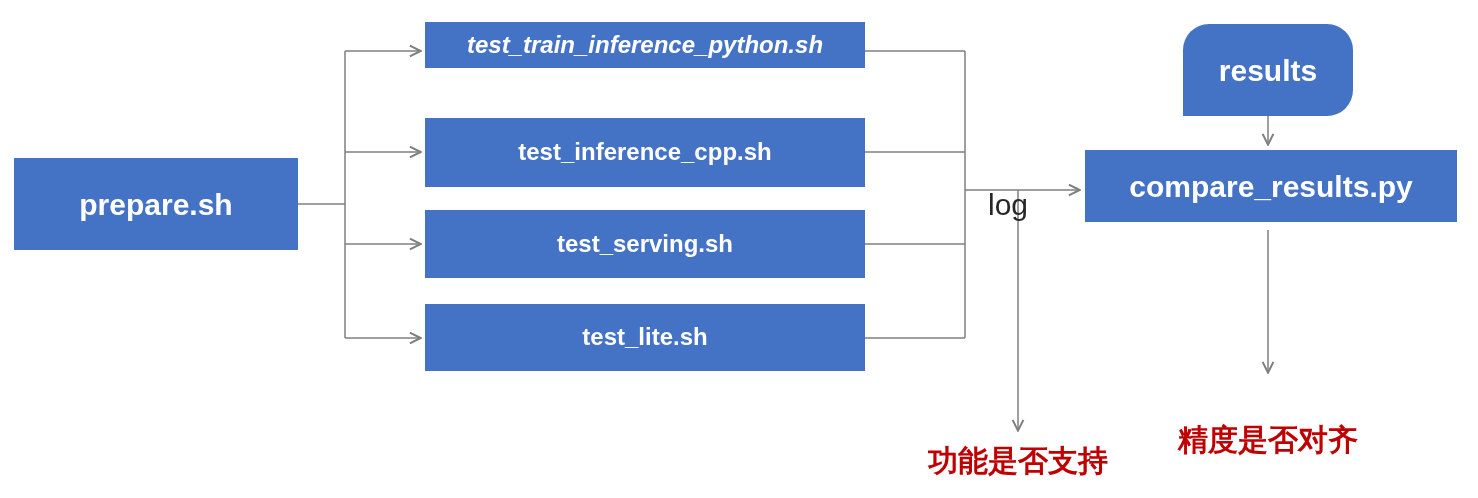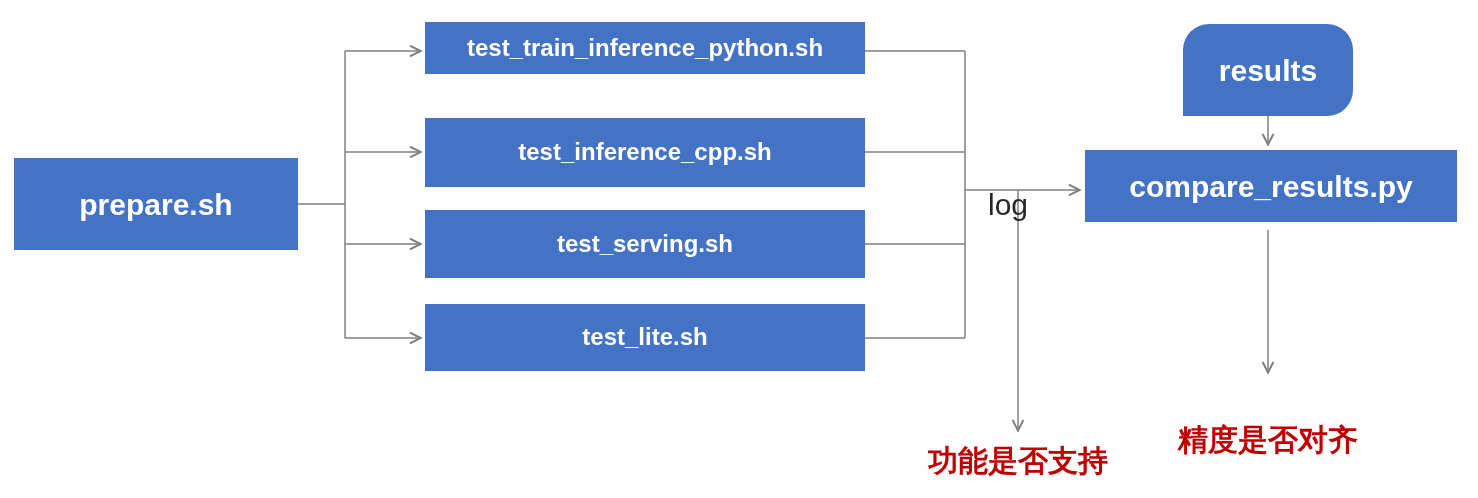--- a/index.html
+++ b/index.html
@@ -44,21 +44,21 @@
     line-height:1.1;
   }
   .node.prepare{
     left:14px;top:158px;width:284px;height:92px;
     font-size:30px;
   }
   .node.test{
     left:425px;width:440px;
     font-size:24px;
   }
-  .node.t0{top:22px;height:52px;}
+  .node.t0{top:22px;height:46px;font-style:italic;}
   .node.t1{top:118px;height:69px;}
   .node.t2{top:210px;height:68px;}
   .node.t3{top:304px;height:67px;}
   .node.results{
     left:1183px;top:24px;width:170px;height:92px;
     font-size:30px;
     border-radius:26px 26px 26px 0;
   }
   .node.compare{
     left:1085px;top:150px;width:372px;height:72px;

